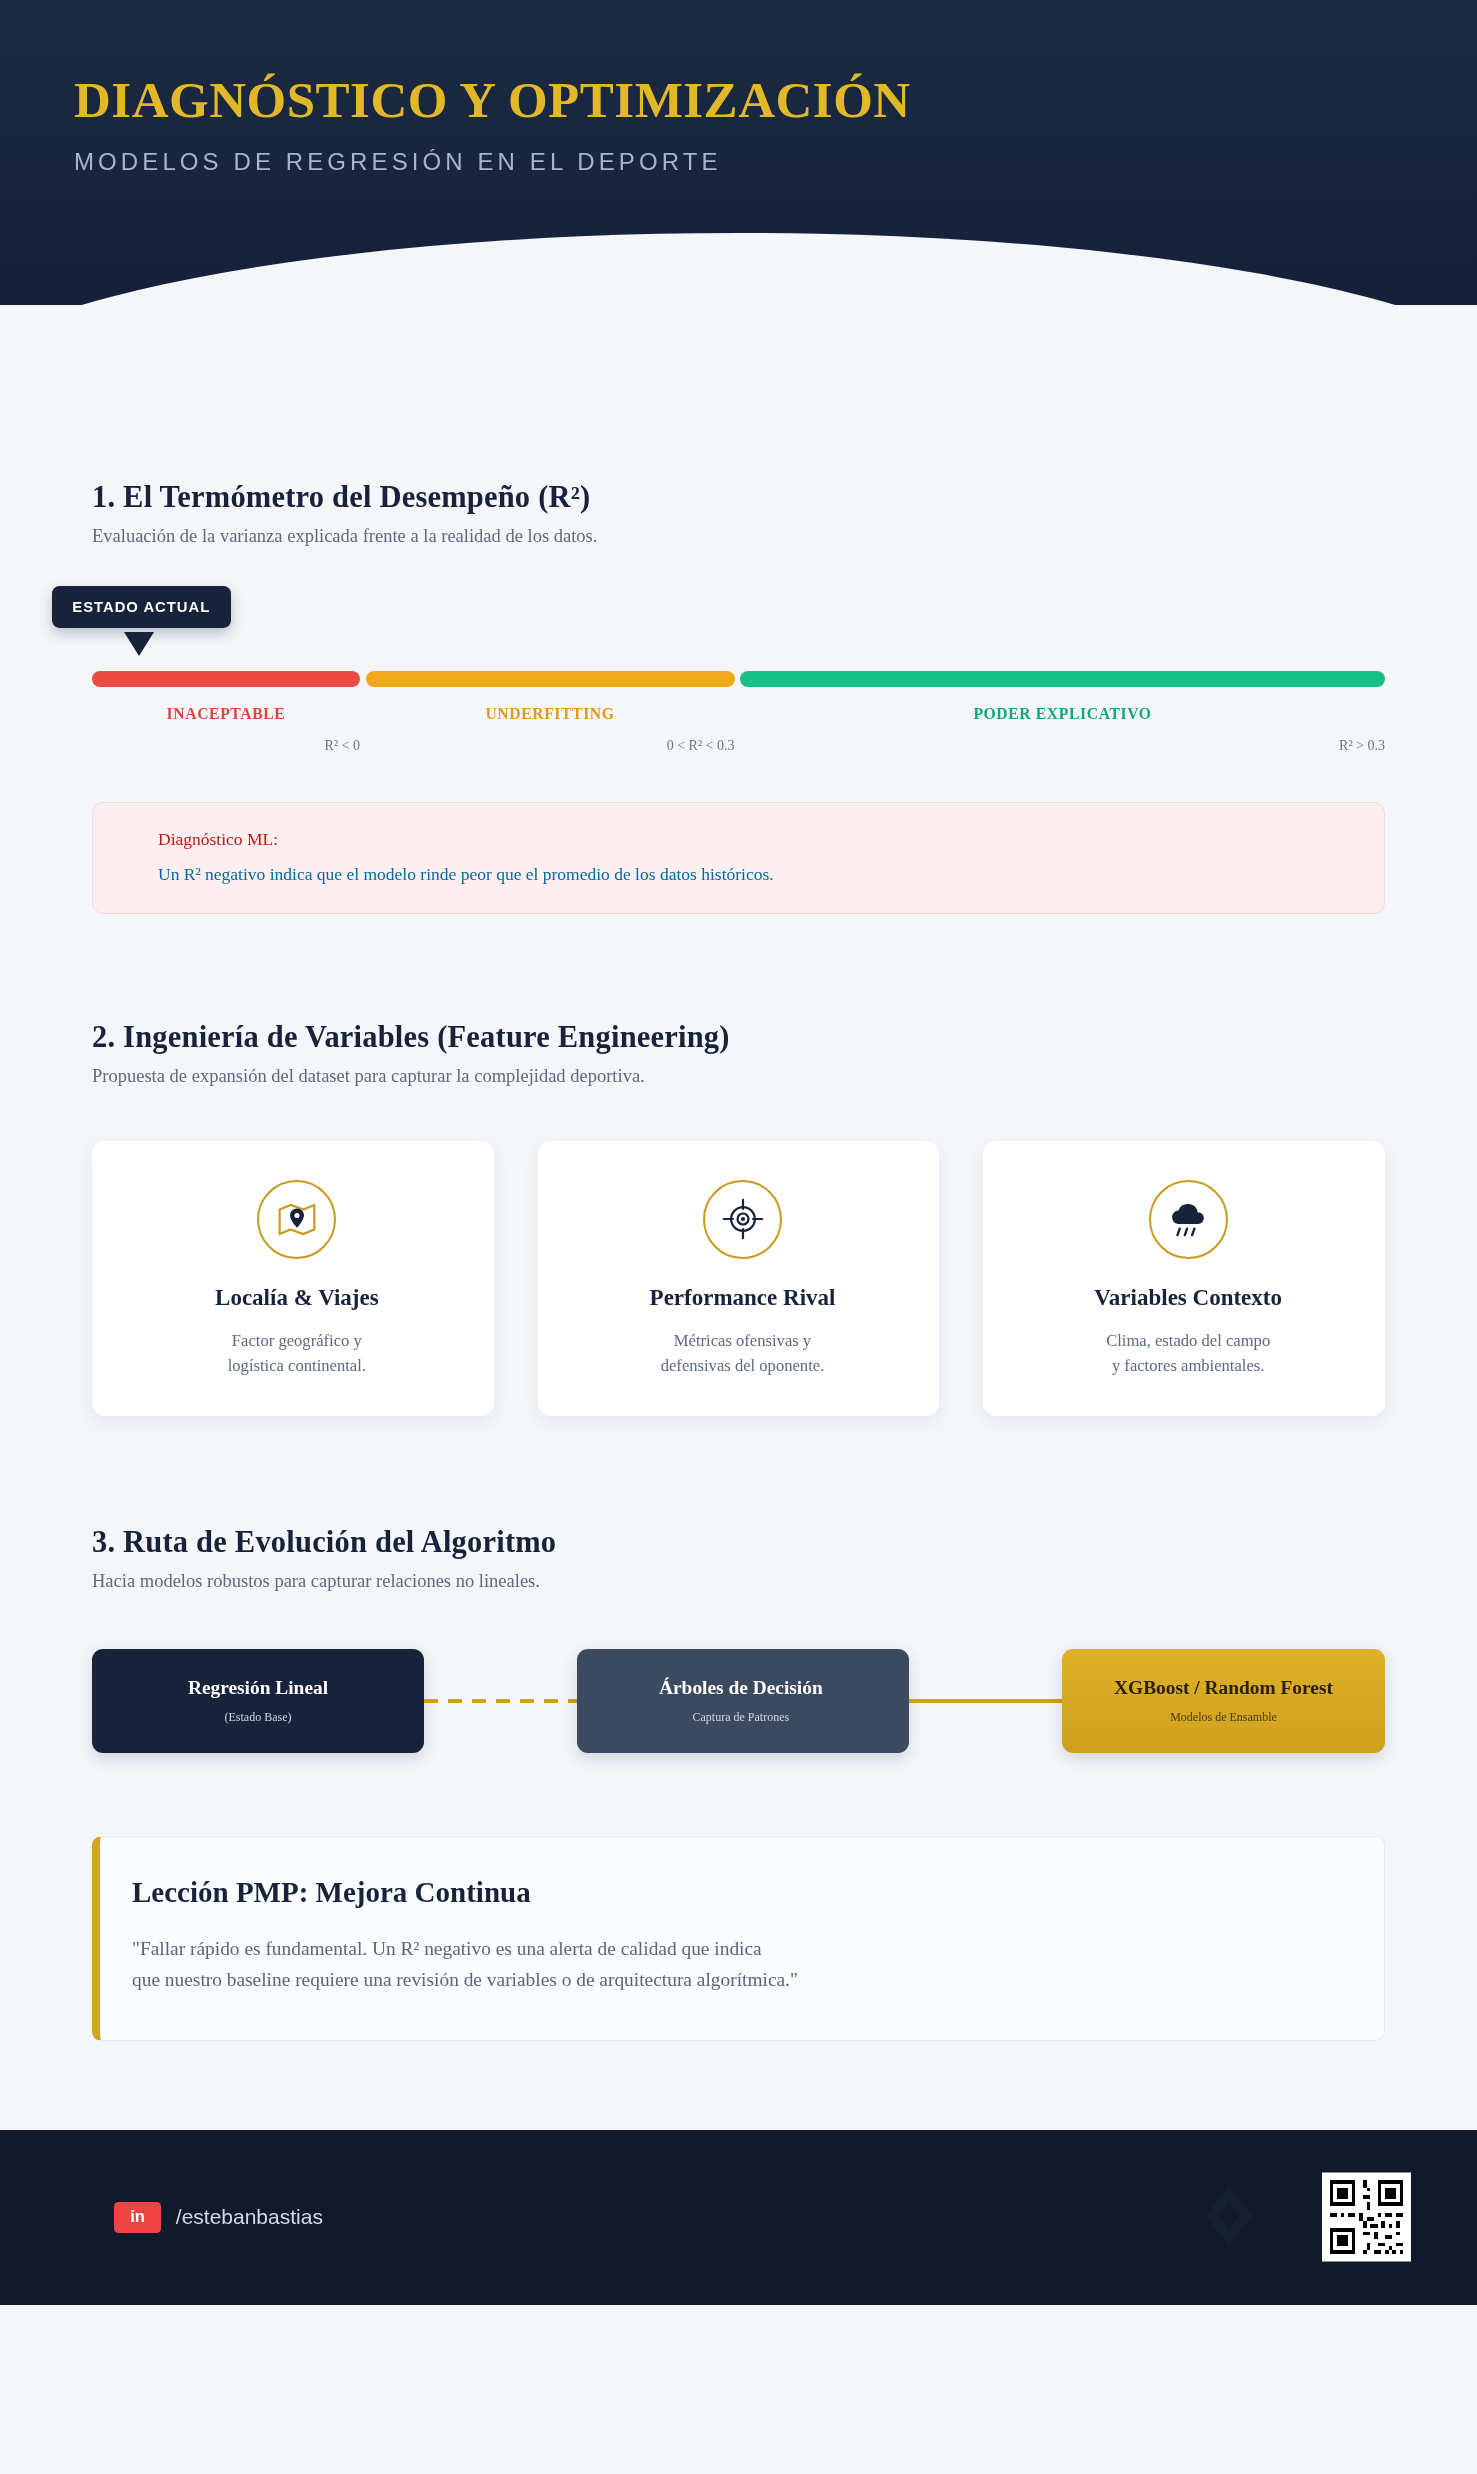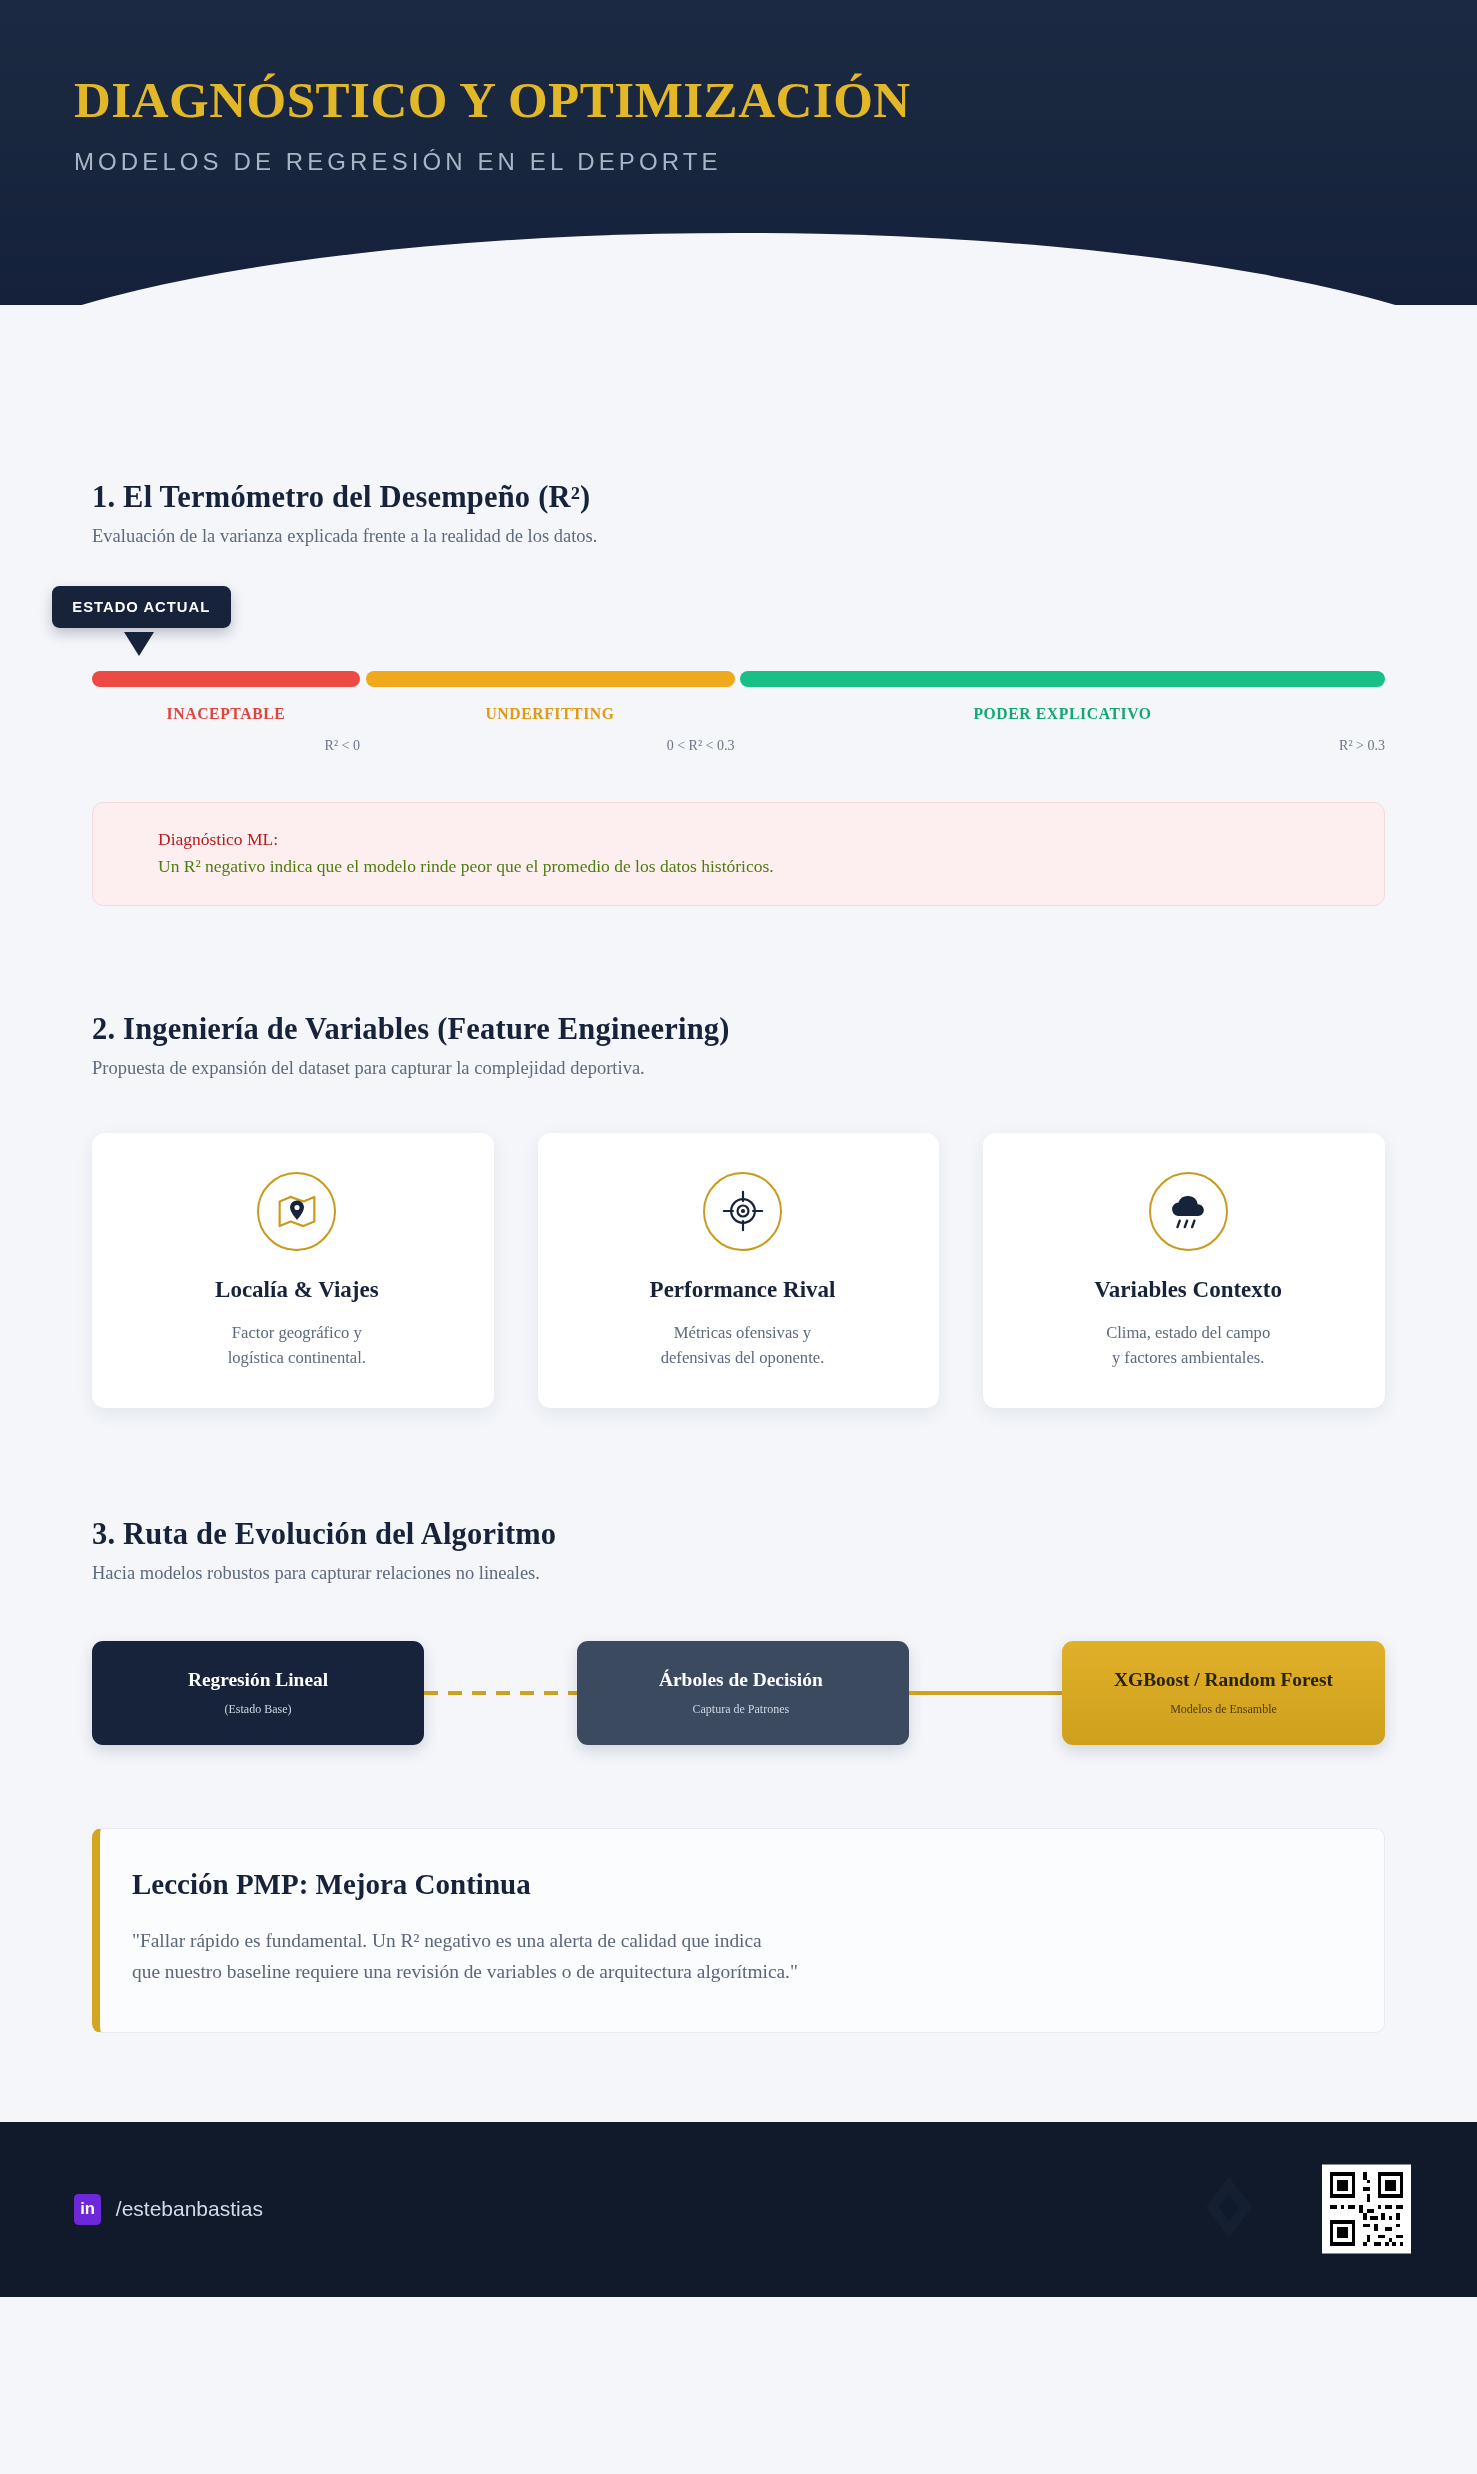--- a/index.html
+++ b/index.html
@@ -125,24 +125,24 @@
     border-radius: 11px;
     padding: 26px 37px 28px 65px;
   }
   .diag-title {
     font-family: "Liberation Serif", serif;
     font-weight: normal;
     font-size: 17.5px;
     color: #b91c1c;
   }
   .diag-text {
-    margin-top: 6px;
+    margin-top: 14px;
     font-family: "Liberation Serif", serif;
     font-size: 17.5px;
-    color: #4d7c0f;
+    color: #0369a1;
   }
 
   
   #section-2 { padding-top: 106px; }
   .cards { display: flex; gap: 44px; margin-top: 54px; }
   .card {
     flex: 1 1 0;
     background: #ffffff;
     border-radius: 13px;
     padding: 39px 24px 37px 32px;
@@ -243,28 +243,28 @@
     margin-top: 89px;
     background: #111a2b;
     height: 175px;
     position: relative;
     display: flex;
     align-items: center;
     padding: 0 74px;
   }
   .footer-left { display: flex; align-items: center; gap: 14.8px; }
   .li-badge {
-    width: 27px; height: 31px;
-    background: #6d28d9;
+    width: 47px; height: 31px;
+    background: #ef4444;
     border-radius: 4.6px;
     color: #fff;
     font-family: "Liberation Sans", sans-serif;
     font-weight: bold;
     font-size: 16.6px;
-    display: flex; align-items: center; justify-content: center;
+    display: flex; align-items: center; justify-content: center; margin-left: 40px;
   }
   .footer-handle {
     font-family: "Liberation Sans", sans-serif;
     font-size: 21px;
     color: #d3dae6;
   }
   .footer-watermark {
     position: absolute;
     right: 212px;
     top: 50%;

